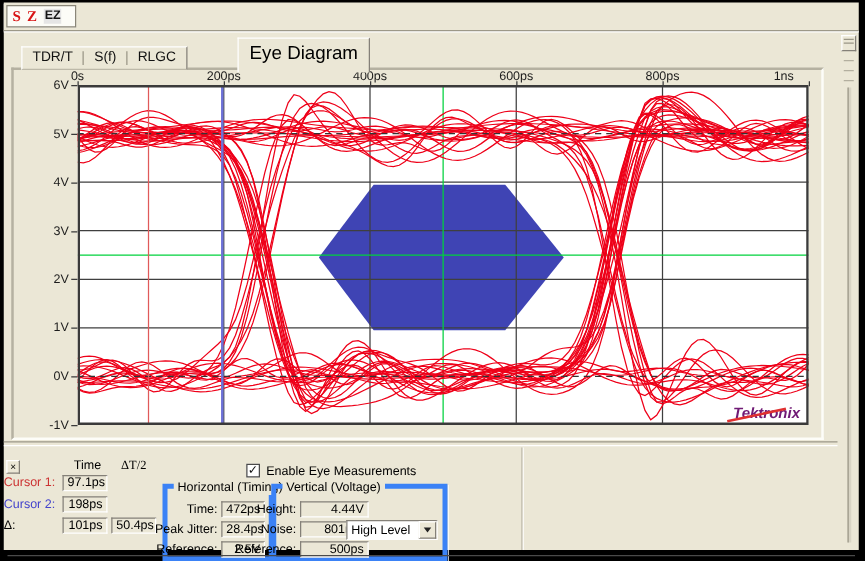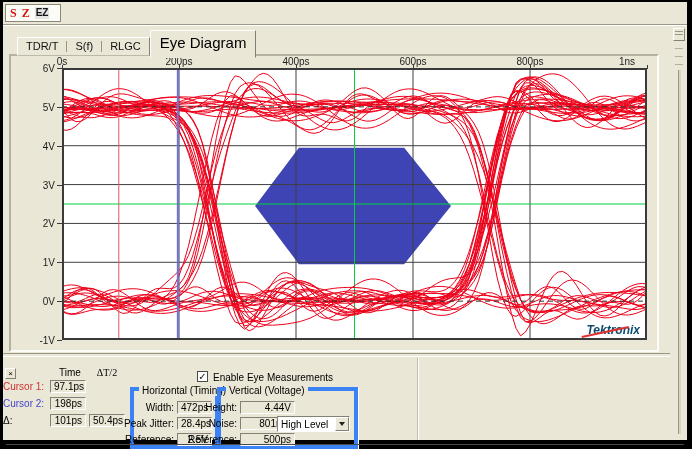--- a/index.html
+++ b/index.html
@@ -11,39 +11,39 @@
   .toolbar{position:absolute;left:0;top:0;width:100%;height:22px;
            border-bottom:1px solid #9c9888;box-shadow:0 1px 0 #fff;}
   .tool-chip{position:absolute;left:2px;top:2px;width:56px;height:18px;background:#fcfcf7;
              border:1px solid #8a8678;display:flex;align-items:center;gap:5px;padding:0 4px;box-sizing:border-box;}
   .ic{font-weight:bold;font-size:12px;line-height:12px;font-family:"Liberation Serif",serif;}
   .ic-s,.ic-z{color:#d81414;}
   .ic-ez{background:#e5e5e5;color:#141414;font-size:10px;line-height:12px;padding:0 1px;
          font-family:"Liberation Sans",sans-serif;}
 
   
-  .tabstrip{position:absolute;left:14px;top:34px;height:20px;display:flex;align-items:flex-end;z-index:3;}
+  .tabstrip{position:absolute;left:14px;top:34px;height:20px;display:flex;align-items:flex-end;z-index:3;gap:40px;}
   .tabgroup{display:flex;align-items:center;background:#ebe7d6;border:1px solid;
             border-color:#fff #848078 #bdb9a9 #fff;height:17px;}
   .tab{font-size:11px;padding:2px 8px 3px;color:#111;white-space:nowrap;cursor:default;}
   .tabsep{width:1px;background:#9a9686;height:11px;}
   .tab-active{font-size:15px;padding:3px 9px 6px;background:#ebe7d6;border:1px solid;
               border-color:#fff #848078 transparent #fff;margin-bottom:-2px;position:relative;z-index:4;}
 
   
   .plot-panel{position:absolute;left:6px;top:52px;width:650px;height:298px;background:#ebe7d6;
               border:2px solid;border-color:#b5b1a1 #fdfdf8 #fdfdf8 #b5b1a1;box-sizing:border-box;}
   .plot{position:absolute;left:51px;top:12px;width:585px;height:272px;}
   .plot svg{display:block;}
   .xtick-label{position:absolute;top:0;transform:translateX(-50%);font-size:10px;color:#1c1c1c;white-space:nowrap;}
   .xtick-mark{position:absolute;top:9px;width:1px;height:4px;background:#3a3a3a;}
   .ytick-label{position:absolute;left:2px;width:42px;text-align:right;font-size:10px;color:#1c1c1c;}
   .ytick-mark{position:absolute;left:46px;width:5px;height:1px;background:#3a3a3a;}
   .wm{position:absolute;right:7px;bottom:3px;font-style:italic;font-weight:bold;font-size:12px;
-      color:#0c4a6e;z-index:5;}
+      color:#701a75;z-index:5;}
   .wm .slash{position:absolute;left:-4px;bottom:-1px;width:48px;height:0;
              border-top:2px solid #e03030;transform:rotate(-12deg);transform-origin:left bottom;}
 
   
   .vslider{position:absolute;left:669px;top:24px;width:15px;height:412px;}
   .vthumb{position:absolute;left:1px;top:2px;width:12px;height:13px;background:#ebe7d6;
           border:1px solid;border-color:#fff #848078 #848078 #fff;box-sizing:border-box;}
   .vthumb i{display:block;height:1px;background:#9a9686;margin:2px 1px 0 1px;}
   .vtick{position:absolute;left:3px;width:8px;height:1px;background:#b3af9f;}
   .vtrack{position:absolute;left:6px;top:44px;bottom:4px;width:2px;background:#d8d4c4;
@@ -251,21 +251,21 @@
     <div class="mlabel" style="top:60px">Δ:</div>
     <div class="field" style="left:47px;top:59px;width:36px">101ps</div>
     <div class="field" style="left:86px;top:59px;width:36px">50.4ps</div>
 
     <span class="chk" id="eyechk">✓</span>
     <span class="chk-label">Enable Eye Measurements</span>
 
     <div class="group hg">
       <span class="gtitle">Horizontal (Timing)</span>
       <div class="grow" style="top:10px">
-        <span class="glabel">Width:</span>
+        <span class="glabel">Time:</span>
         <span class="field gfield">472ps</span>
       </div>
       <div class="grow" style="top:26px">
         <span class="glabel">Peak Jitter:</span>
         <span class="field gfield">28.4ps</span>
       </div>
       <div class="grow" style="top:42px">
         <span class="glabel">Reference:</span>
         <span class="field gfield">2.5V</span>
       </div>

